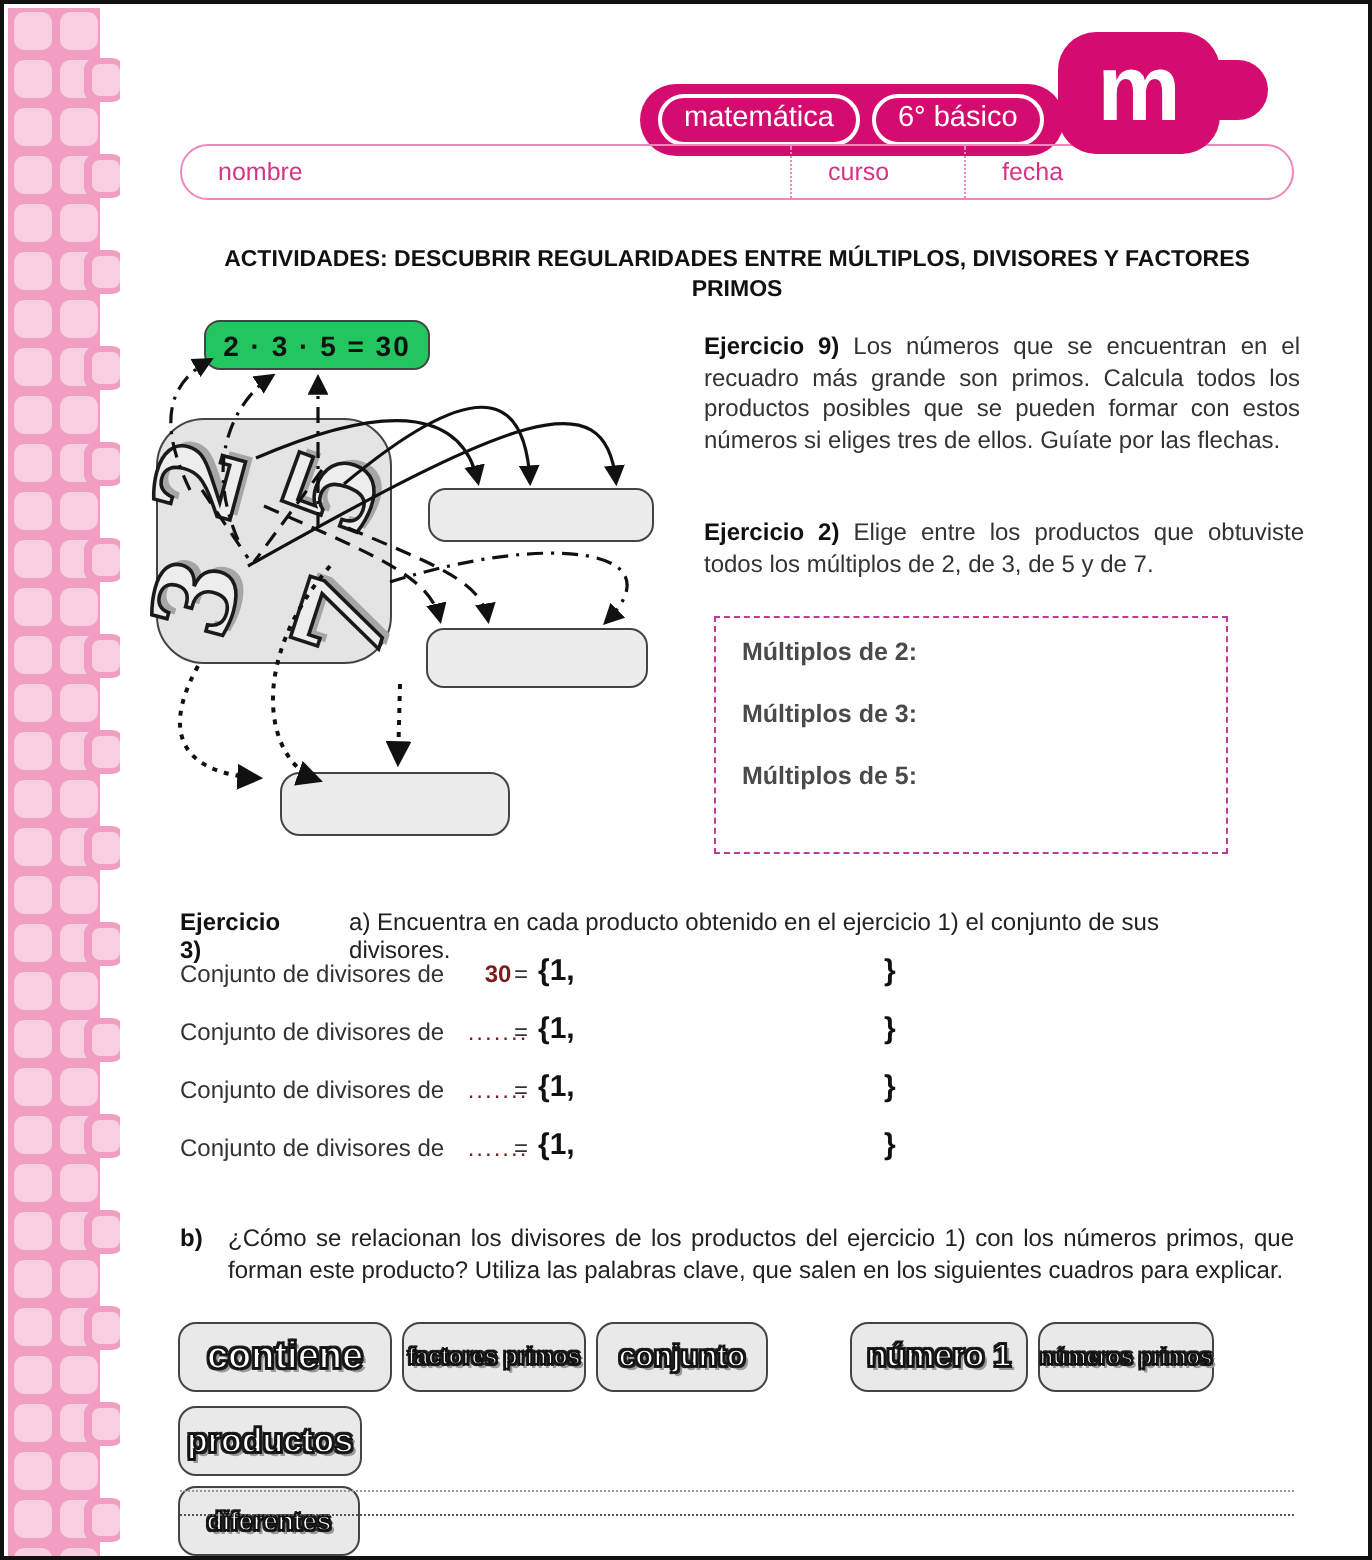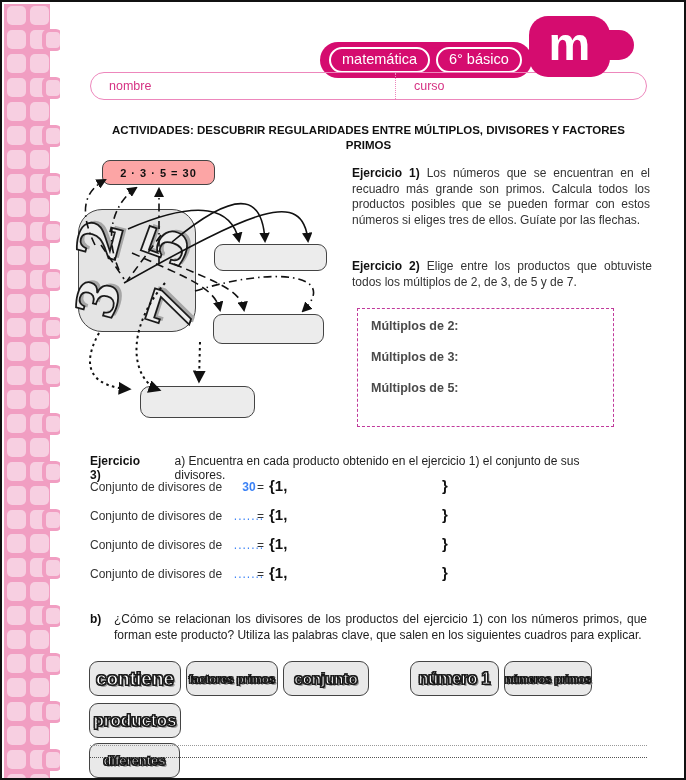--- a/index.html
+++ b/index.html
@@ -24,22 +24,22 @@
   .fields .cell{display:flex;align-items:center;padding-left:18px;box-sizing:border-box;color:#D63384;}
   .fields .c1{width:304px;}
   .fields .c2{width:87px;border-left:1.5px dotted #ED87BC;}
   .fields .c3{flex:1;border-left:1.5px dotted #ED87BC;}
   
   .title{position:absolute;left:88px;top:121px;width:557px;text-align:center;
     font-weight:bold;font-size:11.5px;line-height:14.5px;color:#111;}
   
   .gbox{position:absolute;background:#ececec;border:1.4px solid #444;box-sizing:border-box;}
   .product-box{left:100px;top:158px;width:113px;height:25px;border-radius:8px;
-    display:flex;align-items:center;justify-content:center;font-weight:bold;font-size:11px;
-    letter-spacing:1px;color:#111;background:#fca5a5;}
+    display:flex;align-items:center;justify-content:center;font-weight:bold;font-size:14px;
+    letter-spacing:1px;color:#111;background:#22c55e;}
   .primes-box{left:76px;top:207px;width:118px;height:123px;border-radius:24px;background:#e4e4e4;}
   .abox1{left:212px;top:242px;width:113px;height:27px;border-radius:9px;}
   .abox2{left:211px;top:312px;width:111px;height:30px;border-radius:9px;}
   .abox3{left:138px;top:384px;width:115px;height:32px;border-radius:10px;}
   .overlay{position:absolute;left:0;top:0;pointer-events:none;z-index:5;}
   .dshadow{font-family:"DejaVu Serif", serif;font-weight:bold;fill:#a6a6a6;}
   .dglyph{font-family:"DejaVu Serif", serif;font-weight:bold;fill:#ededed;stroke:#1a1a1a;stroke-width:1.8;}
   .arr{fill:none;stroke:#111;stroke-width:1.6;}
   .dash{stroke-dasharray:8 5;}
   .dashdot{stroke-dasharray:8 4 1.5 4;}
@@ -49,21 +49,21 @@
   .ej1{left:350px;top:164px;width:298px;}
   .ej2{left:350px;top:257px;width:300px;}
   .bold{font-weight:bold;color:#111;}
   .mults{position:absolute;left:355px;top:306px;width:257px;height:119px;box-sizing:border-box;
     border:1.5px dashed #C03A9B;padding:10px 0 0 13px;display:flex;flex-direction:column;gap:17px;}
   .mults div{font-weight:bold;font-size:12.5px;color:#4a4a4a;}
   
   .ej3-line{position:absolute;left:88px;top:452px;width:540px;font-size:12px;display:flex;gap:21px;}
   .divrow{position:absolute;left:88px;width:560px;height:22px;font-size:12px;color:#333;}
   .divrow .lab{position:absolute;left:0;top:3px;}
-  .divrow .val{position:absolute;left:130px;top:3px;width:58px;text-align:center;font-weight:bold;color:#3b82f6;}
+  .divrow .val{position:absolute;left:130px;top:3px;width:58px;text-align:center;font-weight:bold;color:#7f1d1d;}
   .divrow .val.dots{font-weight:normal;letter-spacing:1px;}
   .divrow .eq{position:absolute;left:167px;top:3px;}
   .divrow .open{position:absolute;left:179px;top:0;font-weight:bold;font-size:15px;color:#111;}
   .divrow .close{position:absolute;left:352px;top:0;font-weight:bold;font-size:15px;color:#111;}
   
   .secb{position:absolute;left:88px;top:610px;width:557px;display:flex;font-size:12px;line-height:15.5px;}
   .secb .blab{font-weight:bold;width:24px;flex:none;color:#111;}
   .secb p{margin:0;text-align:justify;color:#222;}
   
   .wrow{position:absolute;left:87px;display:flex;gap:5px;}
@@ -106,20 +106,23 @@
       <span>6° básico</span>
     </div>
   </div>
   <div class="fields">
     <div class="cell c1">
       <span>nombre</span>
     </div>
     <div class="cell c2">
       <span>curso</span>
     </div>
+    <div class="cell c3">
+      <span>fecha</span>
+    </div>
   </div>
   <div class="m-card" style="background:#D50C6F;">
     <span>m</span>
   </div>
 
   <div class="title">ACTIVIDADES: DESCUBRIR REGULARIDADES ENTRE MÚLTIPLOS, DIVISORES Y FACTORES PRIMOS</div>
 
   <div class="gbox product-box">
     <span>2 · 3 · 5 = 30</span>
   </div>
@@ -157,21 +160,21 @@
     <path class="arr dashdot" d="M 193 289 C 272 264, 338 272, 301 309" marker-end="url(#ah)"></path>
 
     <path class="arr dot" d="M 97 331 C 76 369, 94 385, 127 387" marker-end="url(#ah)"></path>
     <path class="arr dot" d="M 163 281 C 121 330, 131 379, 157 388" marker-end="url(#ah)"></path>
     <path class="arr dot" d="M 198 340 L 197 379" marker-end="url(#ah)"></path>
 
     <path class="arr dash" d="M 99 243 L 122 277"></path>
     <path class="arr dash" d="M 159 233 L 125 279"></path>
   </svg>
 
-  <div class="para ej1"><span class="bold">Ejercicio 1)</span><span> Los números que se encuentran en el recuadro más grande son primos. Calcula todos los productos posibles que se pueden formar con estos números si eliges tres de ellos. Guíate por las flechas.</span></div>
+  <div class="para ej1"><span class="bold">Ejercicio 9)</span><span> Los números que se encuentran en el recuadro más grande son primos. Calcula todos los productos posibles que se pueden formar con estos números si eliges tres de ellos. Guíate por las flechas.</span></div>
   <div class="para ej2"><span class="bold">Ejercicio 2)</span><span> Elige entre los productos que obtuviste todos los múltiplos de 2, de 3, de 5 y de 7.</span></div>
 
   <div class="mults">
     <div>Múltiplos de 2:</div>
     <div>Múltiplos de 3:</div>
     <div>Múltiplos de 5:</div>
   </div>
 
   <div class="ej3-line">
     <span class="bold">Ejercicio 3)</span>
@@ -206,21 +209,21 @@
     <span class="open">{1,</span>
     <span class="close">}</span>
   </div>
 
   <div class="secb">
     <span class="blab">b)</span>
     <p>¿Cómo se relacionan los divisores de los productos del ejercicio 1) con los números primos, que forman este producto? Utiliza las palabras clave, que salen en los siguientes cuadros para explicar.</p>
   </div>
 
   <div class="wrow" style="top:659px;">
-    <div class="wbox" style="width:92px;">
+    <div class="wbox" style="width:107px;">
         <span class="bubble" style="font-size:19px;">contiene</span>
       </div>
     <div class="wbox" style="width:92px;">
         <span class="bubble" style="font-size:11.5px;">factores primos</span>
       </div>
     <div class="wbox" style="width:86px;">
         <span class="bubble" style="font-size:15px;">conjunto</span>
       </div>
     <div class="wbox" style="width:89px;margin-left:36px;">
         <span class="bubble" style="font-size:16px;">número 1</span>

